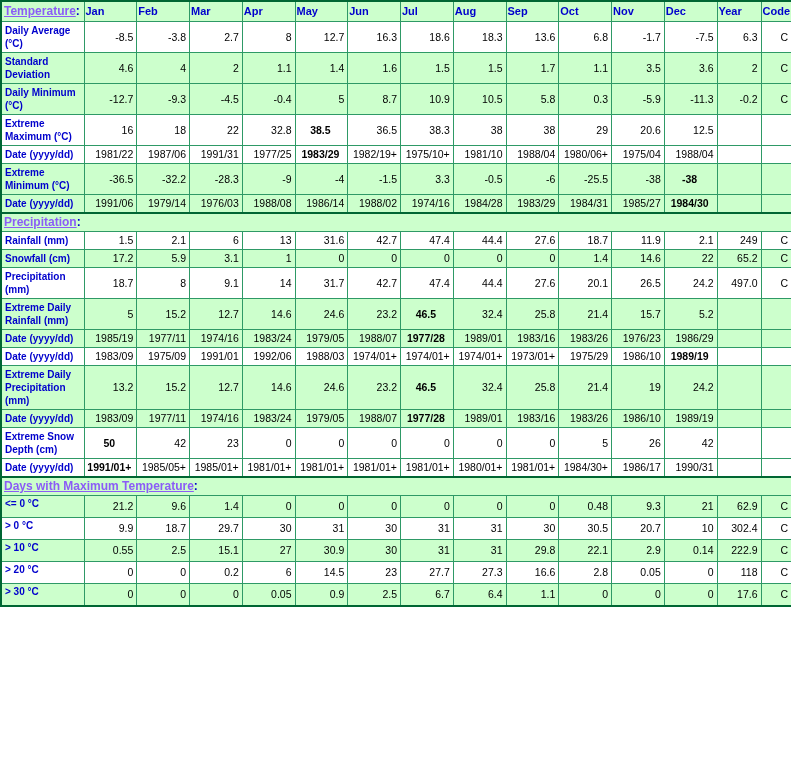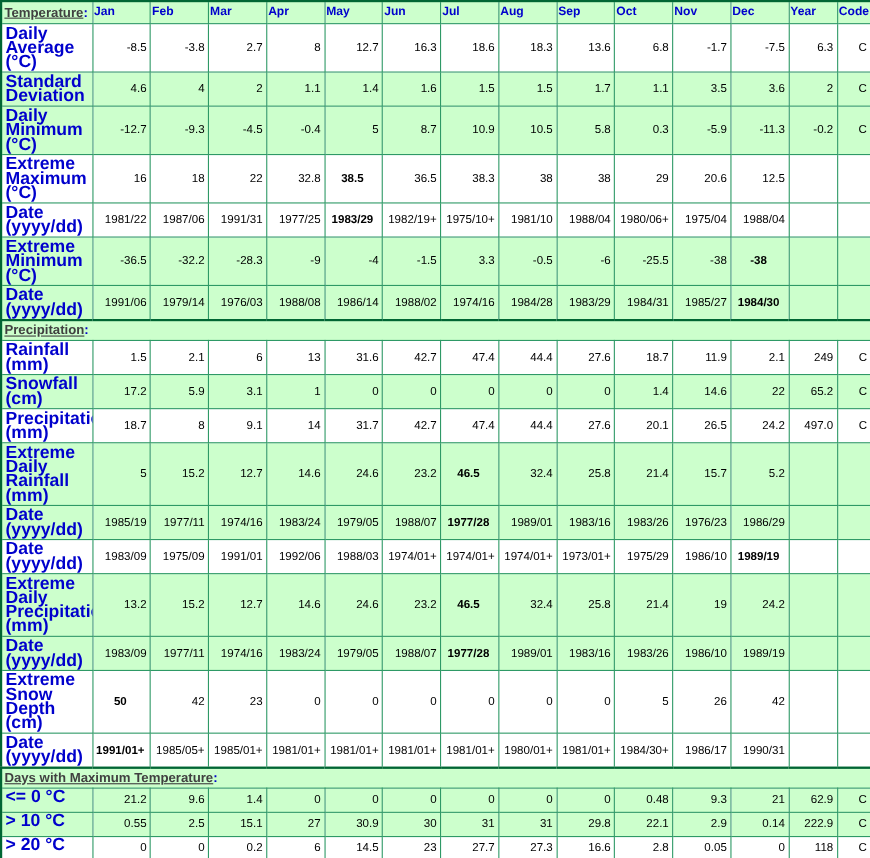--- a/index.html
+++ b/index.html
@@ -38,32 +38,32 @@
   }
   td.corner-title, td.title-cell {
     background: #CCFFCC;
     text-align: left;
     padding: 1px 2px;
     font-size: 12px;
     line-height: 15px;
     white-space: nowrap;
   }
   .title-link {
-    color: #404040;
+    color: #8b5cf6;
     font-weight: bold;
     text-decoration: underline;
   }
   .title-colon {
     color: #0000CC;
     font-weight: bold;
   }
   td.row-label {
     color: #0000CC;
     font-weight: bold;
-    font-size: 16px;
+    font-size: 10px;
     text-align: left;
     padding: 2px 1px 2px 3px;
     line-height: 13px;
   }
   td.value-cell {
     color: #000000;
     font-size: 10.5px;
     text-align: right;
     padding: 2px 3px 2px 1px;
     line-height: 13px;
@@ -465,20 +465,37 @@
           <td class="value-cell">0</td>
           <td class="value-cell">0</td>
           <td class="value-cell">0</td>
           <td class="value-cell">0</td>
           <td class="value-cell">0.48</td>
           <td class="value-cell">9.3</td>
           <td class="value-cell">21</td>
           <td class="value-cell">62.9</td>
           <td class="value-cell">C</td>
         </tr>
+        <tr class="plain days">
+          <td class="row-label">&gt; 0 °C</td>
+          <td class="value-cell">9.9</td>
+          <td class="value-cell">18.7</td>
+          <td class="value-cell">29.7</td>
+          <td class="value-cell">30</td>
+          <td class="value-cell">31</td>
+          <td class="value-cell">30</td>
+          <td class="value-cell">31</td>
+          <td class="value-cell">31</td>
+          <td class="value-cell">30</td>
+          <td class="value-cell">30.5</td>
+          <td class="value-cell">20.7</td>
+          <td class="value-cell">10</td>
+          <td class="value-cell">302.4</td>
+          <td class="value-cell">C</td>
+        </tr>
         <tr class="shaded days">
           <td class="row-label">&gt; 10 °C</td>
           <td class="value-cell">0.55</td>
           <td class="value-cell">2.5</td>
           <td class="value-cell">15.1</td>
           <td class="value-cell">27</td>
           <td class="value-cell">30.9</td>
           <td class="value-cell">30</td>
           <td class="value-cell">31</td>
           <td class="value-cell">31</td>

